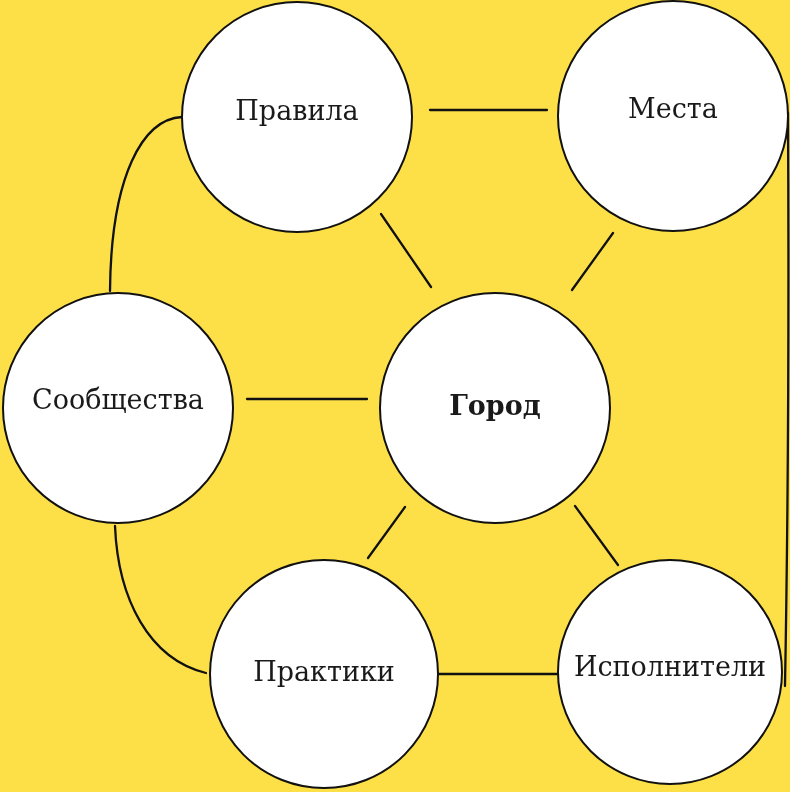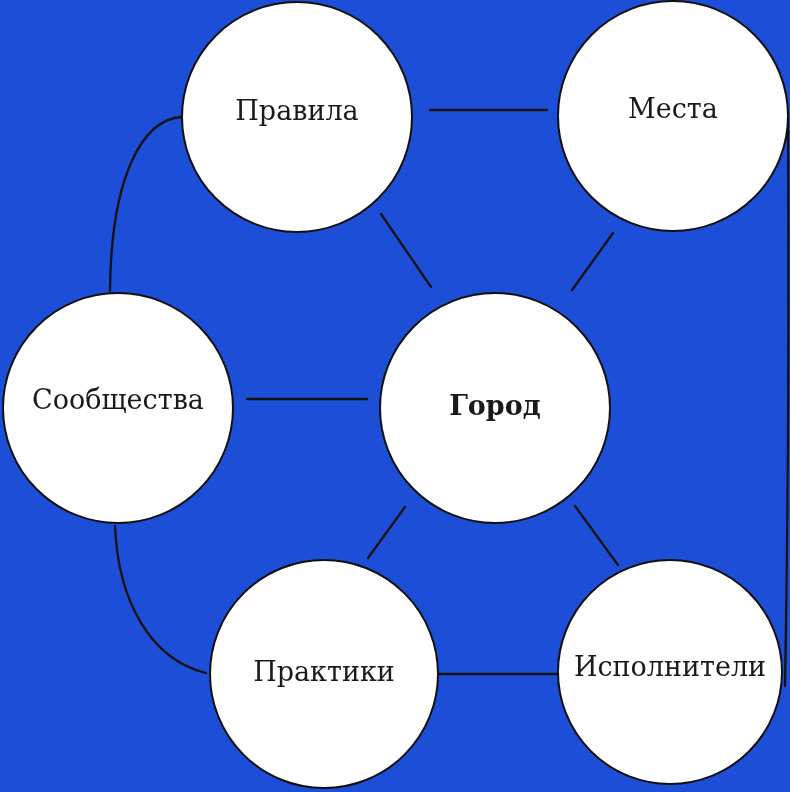--- a/index.html
+++ b/index.html
@@ -4,21 +4,21 @@
 <style>
   html, body {
     margin: 0;
     padding: 0;
     background: #ffffff;
   }
   .canvas-wrap {
     width: 790px;
     height: 792px;
     position: relative;
-    background: #1d4ed8;
+    background: #fde047;
     overflow: hidden;
   }
   svg {
     display: block;
   }
   .node-label {
     font-family: "DejaVu Serif", "Liberation Serif", serif;
     font-size: 27px;
     fill: #1a1a1a;
   }

